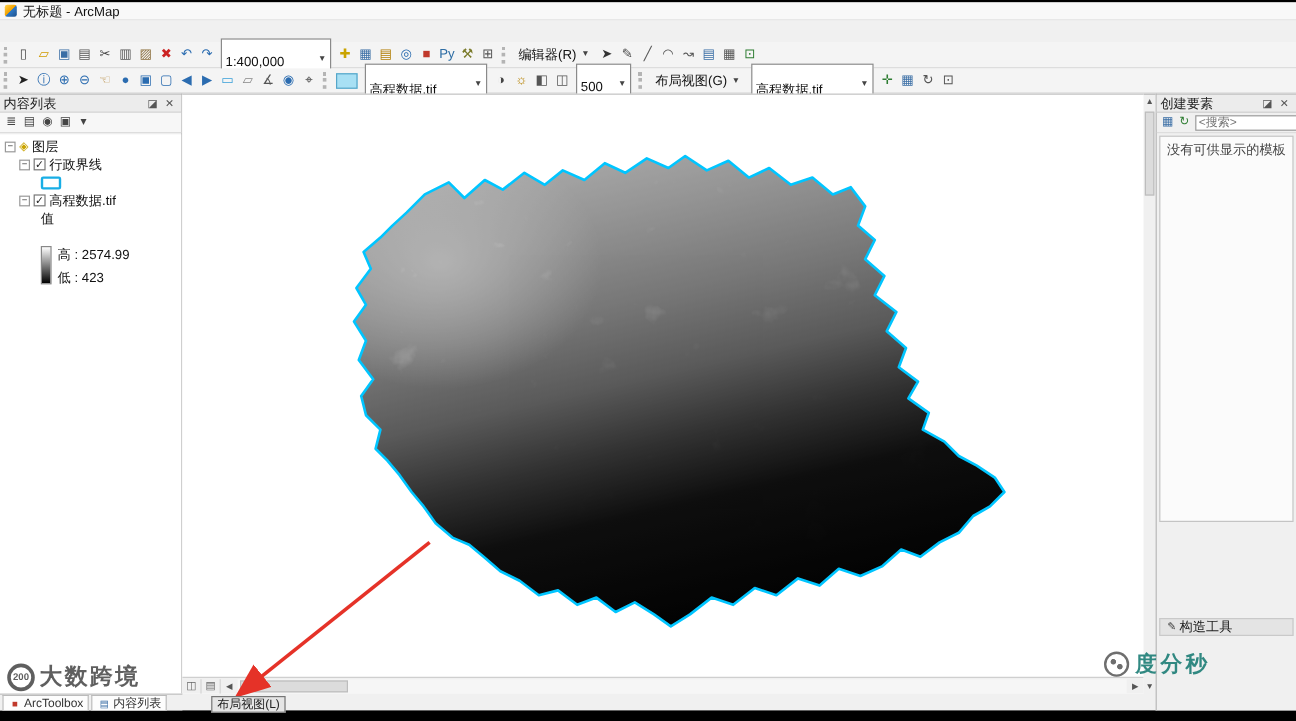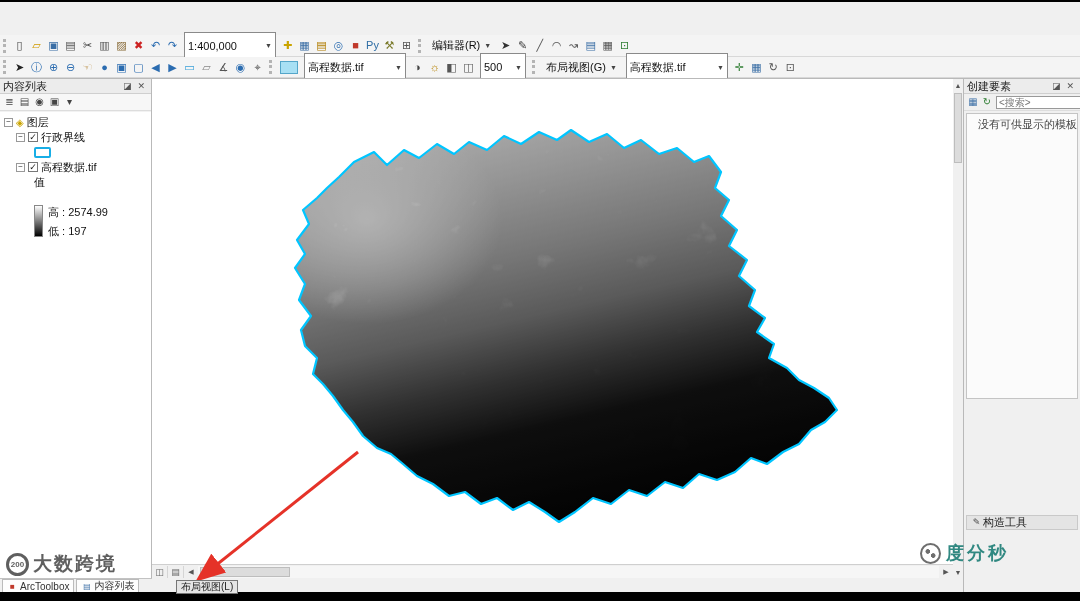--- a/index.html
+++ b/index.html
@@ -22,21 +22,21 @@
   
   .tb { position:absolute; left:0; right:0; background:#f4f4f4; display:flex; align-items:center;
     border-bottom:1px solid #d8d8d8; white-space:nowrap; }
   .tb1 { top:33px; height:22px; }
   .tb2 { top:55px; height:21px; }
   .tb-group { display:flex; align-items:center; }
   .grip { width:5px; height:14px; margin:0 3px; border-left:3px dotted #b4b4b4; }
   .icon { width:17px; height:16px; display:flex; align-items:center; justify-content:center;
     font-size:11px; line-height:1; border-radius:2px; color:#444; }
   .icon-mini { width:11px; height:10px; display:flex; align-items:center; justify-content:center; font-size:8px; margin-right:2px; }
-  .combo { height:16px; background:#fff; border:1px solid #8a8a8a; display:flex; align-items:center;
+  .combo { height:16px; background:#fff; border:1px solid #8a8a8a; display:flex; align-items:flex-start;
     font-size:11px; color:#111; padding:13px 3px; margin:0 3px; }
   .combo .arrow { margin-left:auto; font-size:7px; color:#444; padding-left:4px; }
   .combo-scale { width:92px; }
   .combo-layer { width:102px; }
   .combo-rate  { width:46px; }
   .dd { display:flex; align-items:center; font-size:11px; color:#111; padding:0 6px; height:18px; }
   .dd .arrow { font-size:7px; margin-left:4px; color:#444; }
   .swatch { width:18px; height:13px; background:#a8e0f4; border:1px solid #55a6c9; margin:0 3px; }
 
   
@@ -80,22 +80,22 @@
   .vtrack { flex:1; width:10px; position:relative; }
   .vthumb { position:absolute; top:2px; left:1px; width:8px; height:70px; background:#dcdcdc; border:1px solid #bdbdbd; }
 
   
   .create-panel { position:absolute; top:76px; left:963px; width:117px; height:514px; background:#f0f0f0;
     border-top:1px solid #b9b9b9; border-left:1px solid #b9b9b9; }
   .cf-toolbar { height:17px; display:flex; align-items:center; padding:1px 2px; border-bottom:1px solid #ddd; }
   .cf-toolbar .icon { width:14px; height:13px; font-size:10px; }
   .search-box { flex:1; height:13px; border:1px solid #999; background:#fff; font-size:10px;
     color:#777; padding:0 2px; margin-left:2px; font-family:inherit; }
-  .template-area { position:absolute; top:34px; left:2px; right:2px; height:286px; background:#fbfbfb;
-    border:1px solid #c4c4c4; text-align:right; font-size:11px; color:#444; padding-top:3px; }
+  .template-area { position:absolute; top:34px; left:2px; right:2px; height:322px; background:#fbfbfb;
+    border:1px solid #c4c4c4; text-align:center; font-size:11px; color:#444; padding-top:3px; }
   .construction { position:absolute; top:436px; left:2px; right:2px; }
   .section-header { height:15px; background:#e4e4e4; border:1px solid #c9c9c9; display:flex;
     align-items:center; font-size:11px; color:#222; padding:0 3px; }
   .section-header .icon { width:13px; height:12px; font-size:9px; }
   .hint { font-size:11px; color:#333; padding:6px 4px; }
 
   
   .toc-tabs { position:absolute; top:576px; left:0; width:152px; height:14px; background:#f0f0f0;
     border-top:1px solid #c2c2c2; display:flex; align-items:flex-end; font-size:10px; color:#333; }
   .tab { display:flex; align-items:center; height:13px; padding:0 4px; margin-left:2px;
@@ -119,20 +119,24 @@
   .letterbox { position:absolute; left:0; width:1080px; background:#000; }
 </style>
 </head>
 <body>
 
 <div class="letterbox" style="top:0; height:2px;"></div>
 <div class="letterbox" style="top:592px; height:9px;"></div>
 
 <div class="app">
 
+  <div class="titlebar">
+    <span class="app-logo"></span>
+    <span>无标题 - ArcMap</span>
+  </div>
 
 
   <div class="tb tb1">
     <span class="grip"></span>
     <span class="tb-group">
         <span class="icon" style="color: rgb(68, 68, 68);">▯</span>
         <span class="icon" style="color: rgb(208, 154, 0);">▱</span>
         <span class="icon" style="color: rgb(58, 110, 165);">▣</span>
         <span class="icon" style="color: rgb(85, 85, 85);">▤</span>
         <span class="icon" style="color: rgb(68, 68, 68);">✂</span>
@@ -258,21 +262,21 @@
         <span class="checkbox">✓</span>
         <span>高程数据.tif</span>
       </div>
       <div class="tree-row ind2">
         <span>值</span>
       </div>
       <div class="legend-wrap">
         <span class="ramp"></span>
         <span class="legend-col">
           <span>高 : 2574.99</span>
-          <span>低 : 197</span>
+          <span>低 : 423</span>
         </span>
       </div>
     </div>
   </div>
 
   <div class="map-area">
     <div class="map-canvas">
       <svg width="801" height="486" viewBox="0 0 801 486">
         <defs>
           <path id="demshape" d="M187,98 L202,83 L222,73 L235,86 L252,71 L267,79 L285,65 L302,75 L317,63 L335,71 L352,57 L369,65 L387,53 L405,61 L419,51 L437,63 L455,55 L472,69 L489,61 L507,75 L525,69 L542,83 L557,77 L569,93 L563,109 L577,121 L569,137 L585,151 L577,167 L595,181 L587,197 L603,211 L597,227 L613,239 L605,253 L622,265 L617,279 L635,289 L647,301 L662,309 L677,319 L685,331 L673,343 L659,351 L647,365 L631,373 L615,385 L599,379 L583,393 L565,401 L547,395 L531,409 L513,403 L495,417 L477,411 L459,425 L441,419 L423,433 L407,443 L393,433 L377,423 L361,431 L345,419 L329,425 L313,413 L297,417 L281,405 L265,397 L251,385 L239,375 L225,369 L211,357 L201,343 L191,331 L181,317 L171,305 L161,295 L165,279 L153,267 L149,251 L159,237 L147,221 L153,205 L143,189 L153,175 L145,161 L157,145 L151,131 L165,119 L175,109 Z"></path>

